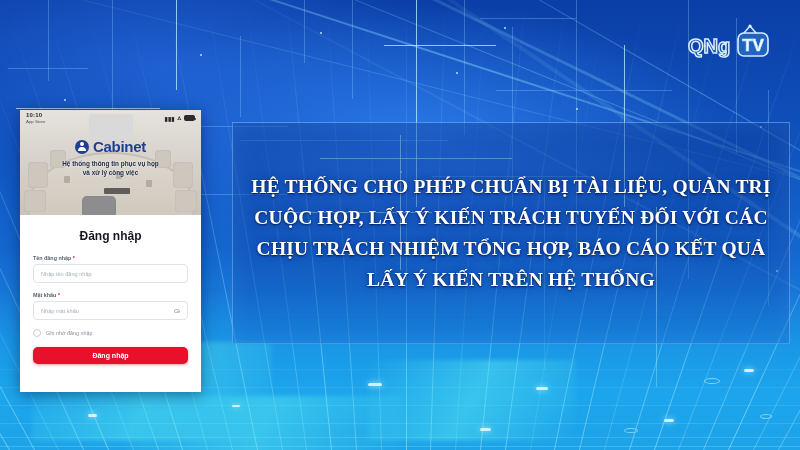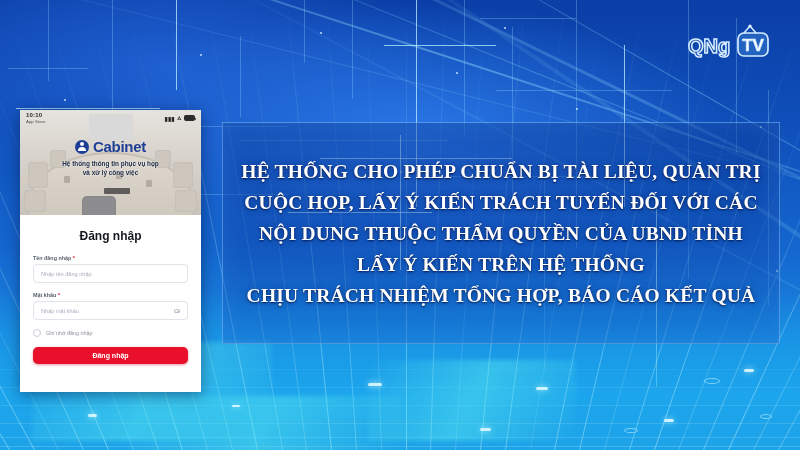--- a/index.html
+++ b/index.html
@@ -211,21 +211,21 @@
   .remember-label { font-size:5.4px; color:#8b919c; }
   .submit {
     height:17px; border-radius:5px; background:#e8102a;
     display:flex; align-items:center; justify-content:center;
     color:#fff; font-size:7px; font-weight:bold;
     box-shadow:0 1px 3px rgba(180,0,25,.4);
   }
 
   
   .panel {
-    position:absolute; left:222px; top:122px;
+    position:absolute; left:232px; top:122px;
     width:558px; height:222px;
     background:linear-gradient(180deg, rgba(12,58,150,.46) 0%, rgba(14,66,165,.40) 55%, rgba(16,90,195,.34) 100%);
     border:1px solid rgba(150,205,255,.45);
     box-shadow:inset 0 0 28px rgba(80,160,255,.18);
     padding-left:17px;
   }
   .panel-inner {
     position:absolute; inset:0;
     display:flex; flex-direction:column; align-items:center; justify-content:center;
     padding:6px 8px;
@@ -445,19 +445,18 @@
       </div>
 
       <div class="submit">Đăng nhập</div>
     </div>
   </div>
 
   <div class="panel">
     <div class="panel-inner">
       <div class="ptxt">HỆ THỐNG CHO PHÉP CHUẨN BỊ TÀI LIỆU, QUẢN TRỊ</div>
       <div class="ptxt">CUỘC HỌP, LẤY Ý KIẾN TRÁCH TUYẾN ĐỐI VỚI CÁC</div>
-      <div class="ptxt">NỘI DUNG THUỘC THẨM QUYỀN CỦA UBND TỈNH</div>
+      <div class="ptxt">CHỊU TRÁCH NHIỆM TỔNG HỢP, BÁO CÁO KẾT QUẢ</div>
       <div class="ptxt">LẤY Ý KIẾN TRÊN HỆ THỐNG</div>
-      <div class="ptxt">CHỊU TRÁCH NHIỆM TỔNG HỢP, BÁO CÁO KẾT QUẢ</div>
     </div>
   </div>
 
 </div>
 
 </body></html>

